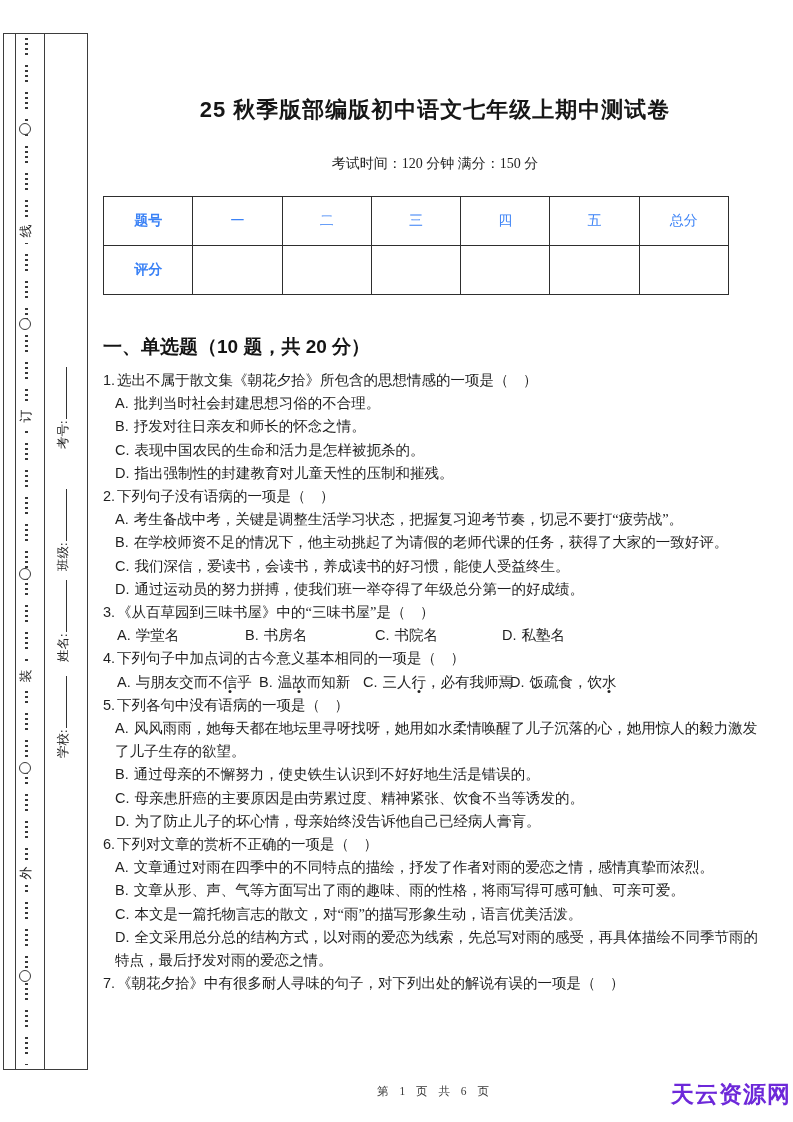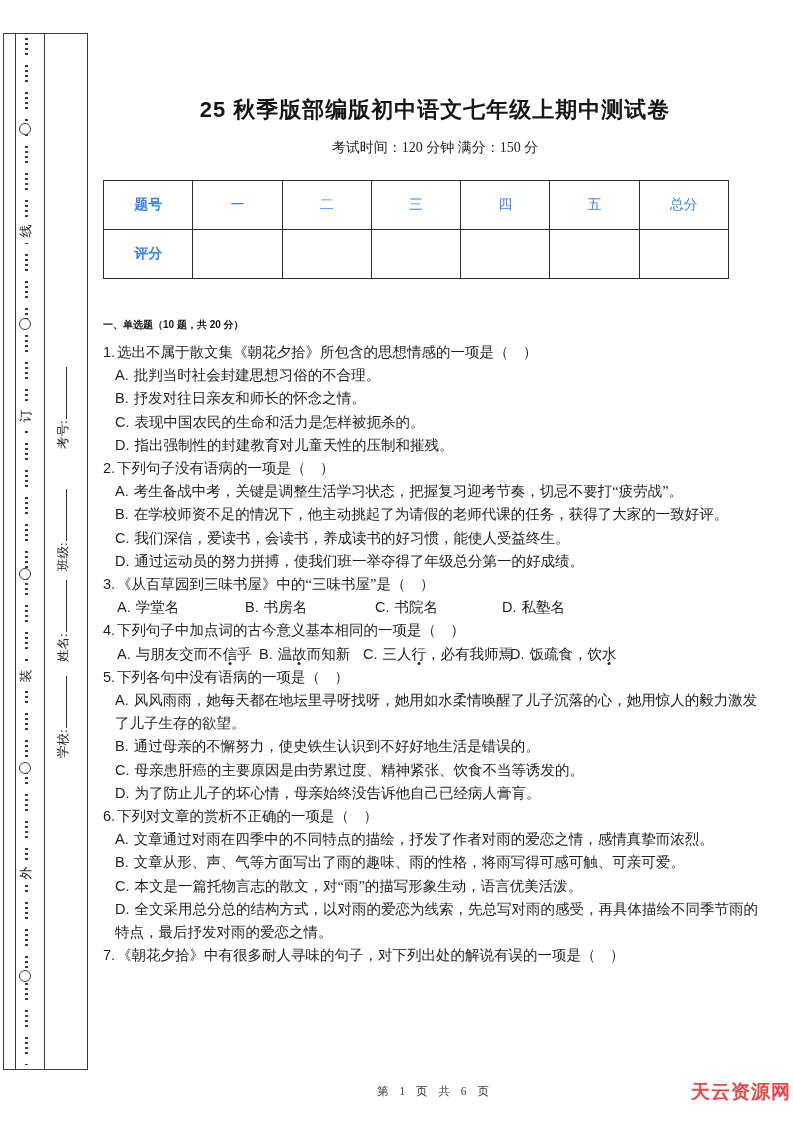--- a/index.html
+++ b/index.html
@@ -19,46 +19,46 @@
          background:#fff;font-size:13px;color:#222;transform:rotate(-90deg);}
   .mlabel{position:absolute;left:51px;white-space:nowrap;font-size:12.5px;color:#222;
           transform:rotate(-90deg);transform-origin:0 0;}
   .blank-line{display:inline-block;width:52px;height:4px;border-bottom:1.2px solid #333;
               margin-left:2px;}
 
   
   .content{position:absolute;left:103px;top:95px;width:664px;}
   .paper-title{text-align:center;font-family:"Liberation Sans","DejaVu Sans",sans-serif;
                font-weight:700;font-size:22px;letter-spacing:1px;color:#161616;}
-  .exam-meta{text-align:center;font-size:14px;margin-top:14px;color:#222;}
+  .exam-meta{text-align:center;font-size:14px;margin-top:30px;color:#222;}
 
   table.score{border-collapse:collapse;table-layout:fixed;width:626px;margin-top:23px;}
   table.score td{border:1.3px solid #2e2e2e;height:46px;text-align:center;vertical-align:middle;
                  font-size:14px;color:#3b82f6;}
   td.score-label{font-family:"Liberation Sans","DejaVu Sans",sans-serif;font-weight:700;font-size:13.5px;}
 
   .section-heading{margin-top:39px;font-family:"Liberation Sans","DejaVu Sans",sans-serif;
-                   font-weight:700;font-size:10px;color:#141414;}
+                   font-weight:700;font-size:19px;color:#141414;}
 
   .questions{margin-top:9px;font-size:14.5px;}
   .question{}
   .qline{line-height:23.2px;margin:0;}
   .qnum{font-family:"Liberation Sans","DejaVu Sans",sans-serif;margin-right:2px;}
   .opt{padding-left:12px;line-height:23.2px;}
   .opt-label{font-family:"Liberation Sans","DejaVu Sans",sans-serif;margin-right:5px;}
   .opt-row{padding-left:14px;line-height:23.2px;display:flex;}
   .opt-row .opt-cell{white-space:nowrap;}
   .dotc{position:relative;}
   .dotc::after{content:"";position:absolute;left:50%;bottom:-3px;width:3px;height:3px;
                background:#222;border-radius:50%;transform:translateX(-50%);}
 
   .page-footer{position:absolute;left:103px;top:1084px;width:664px;text-align:center;
                font-size:11.5px;letter-spacing:4px;color:#3a3a3a;}
   .watermark{position:absolute;right:2px;top:1079px;font-family:"Liberation Sans","DejaVu Sans",sans-serif;
-             font-weight:700;font-size:19px;letter-spacing:1px;color:#ef4444;}
+             font-weight:700;font-size:23px;letter-spacing:1px;color:#6d28d9;}
 </style>
 </head>
 <body>
 
 <div class="page">
 
   <div class="margin-box">
     <div class="vline v1"></div>
     <div class="vline v2"></div>
     <div class="dotline"></div>

